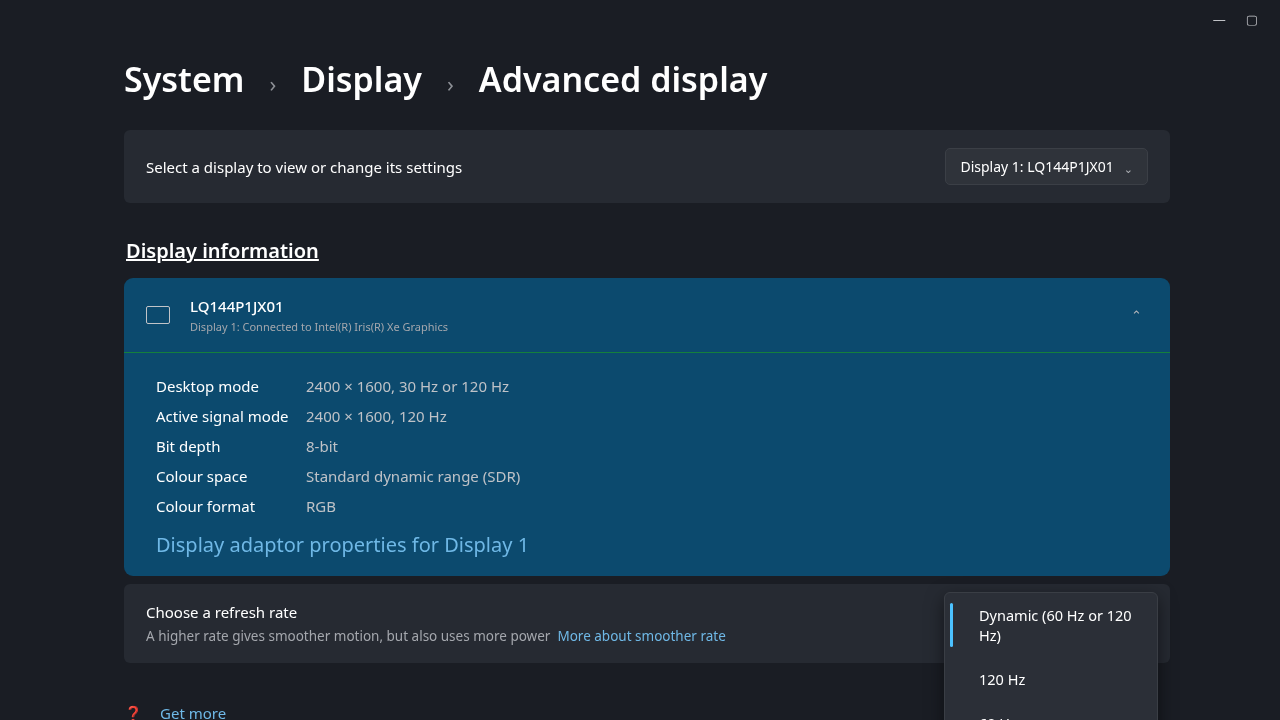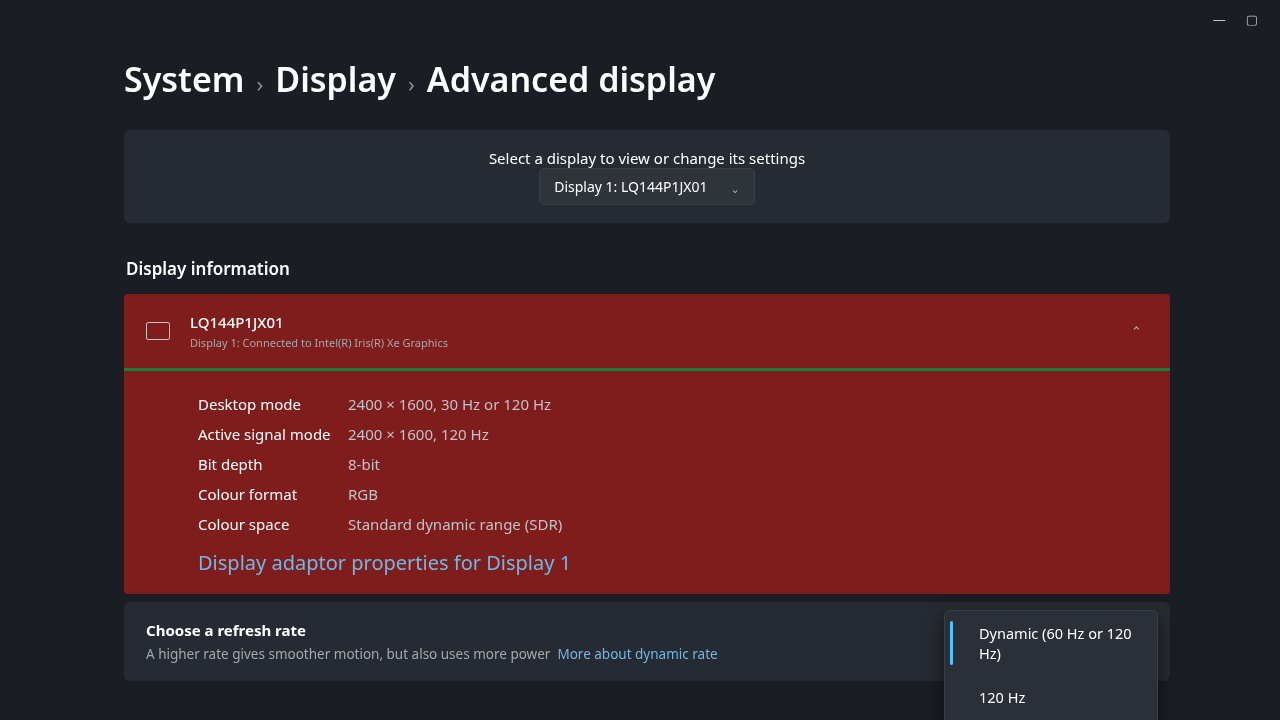--- a/index.html
+++ b/index.html
@@ -20,98 +20,98 @@
   padding: 10px 22px;
 }
 .titlebar span { color: #c0c2c6; font-size: 13px; cursor: pointer; }
 .content {
   padding: 56px 0 0 124px;
   width: 1170px;
 }
 .breadcrumb {
   display: flex;
   align-items: baseline;
-  gap: 12px;
+  gap: 25px;
   font-size: 34px;
   font-weight: 600;
   margin-bottom: 28px;
 }
 .breadcrumb .crumb { color: #ffffff; }
 .breadcrumb .chev { color: #8d9096; font-size: 22px; font-weight: 400; }
 .card {
   background: #262a32;
   border-radius: 6px;
   padding: 18px 22px;
   margin-bottom: 16px;
   display: flex;
   align-items: center;
   justify-content: space-between;
-  flex-direction: column;
 }
 .select-display-label { font-size: 15px; }
 .dropdown {
   background: #2f333a;
   border: 1px solid #3b3f46;
   border-radius: 5px;
   padding: 8px 14px;
   display: flex;
   align-items: flex-end;
-  gap: 23px;
+  gap: 10px;
   font-size: 14px;
   cursor: pointer;
 }
 .dropdown .chevdn { font-size: 11px; color: #b0b3b8; }
 .section-heading {
-  font-size: 17px;
+  font-size: 20px;
   font-weight: 600;
   margin: 34px 0 14px 2px;
+  text-decoration: underline;
 }
 .info-card {
-  background: #7f1d1d;
-  border-radius: 4px;
+  background: #0c4a6e;
+  border-radius: 9px;
   overflow: hidden;
 }
 .info-header {
   display: flex;
   align-items: center;
   padding: 18px 22px;
   gap: 20px;
   cursor: pointer;
 }
 .monitor-icon {
   width: 24px; height: 18px;
   border: 1.5px solid #c2c4c8;
   border-radius: 2px;
   position: relative;
 }
 .info-header-text { flex: 1; }
 .info-title { font-size: 15px; font-weight: 500; }
 .info-sub { font-size: 11px; color: #a4a7ad; margin-top: 3px; }
 .info-chev { color: #b0b3b8; font-size: 13px; margin-right: 6px; }
 .info-body {
-  border-top: 3px solid #15803d;
-  padding: 18px 22px 18px 74px;
+  border-top: 1px solid #15803d;
+  padding: 18px 22px 18px 32px;
 }
 .info-row {
   display: flex;
   font-size: 15px;
   padding: 5px 0;
 }
 .info-key { width: 150px; color: #ffffff; }
 .info-val { color: #bfc2c7; }
 .link { color: #6fb8e6; font-size: 20px; cursor: pointer; }
 .info-body .link { margin-top: 10px; display: inline-block; }
 .refresh-card {
   background: #262a32;
   border-radius: 6px;
   padding: 18px 22px;
   margin-top: 8px;
   position: relative;
 }
-.refresh-title { font-size: 15px; font-weight: 700; }
+.refresh-title { font-size: 15px; font-weight: 400; }
 .refresh-sub { font-size: 13.5px; color: #a4a7ad; margin-top: 5px; }
 .refresh-sub .link { font-size: 13.5px; }
 .flyout {
   position: absolute;
   right: 12px;
   top: 8px;
   width: 214px;
   background: #2b2f37;
   border: 1px solid #3a3e45;
   border-radius: 6px;
@@ -185,35 +185,35 @@
       </div>
       <div class="info-row">
         <div class="info-key">Active signal mode</div>
         <div class="info-val">2400 × 1600, 120 Hz</div>
       </div>
       <div class="info-row">
         <div class="info-key">Bit depth</div>
         <div class="info-val">8-bit</div>
       </div>
       <div class="info-row">
+        <div class="info-key">Colour space</div>
+        <div class="info-val">Standard dynamic range (SDR)</div>
+      </div>
+      <div class="info-row">
         <div class="info-key">Colour format</div>
         <div class="info-val">RGB</div>
-      </div>
-      <div class="info-row">
-        <div class="info-key">Colour space</div>
-        <div class="info-val">Standard dynamic range (SDR)</div>
       </div>
       <span class="link">Display adaptor properties for Display 1</span>
     </div>
   </div>
 
   <div class="refresh-card">
     <div class="refresh-title">Choose a refresh rate</div>
     <div class="refresh-sub">
-      <span>A higher rate gives smoother motion, but also uses more power</span>&nbsp;&nbsp;<span class="link">More about dynamic rate</span>
+      <span>A higher rate gives smoother motion, but also uses more power</span>&nbsp;&nbsp;<span class="link">More about smoother rate</span>
     </div>
     <div class="flyout">
       <div class="flyout-item selected">Dynamic (60 Hz or 120 Hz)</div>
       <div class="flyout-item">120 Hz</div>
       <div class="flyout-item">60 Hz</div>
     </div>
   </div>
 
   <div class="footer-links">
     <div class="footer-link">

